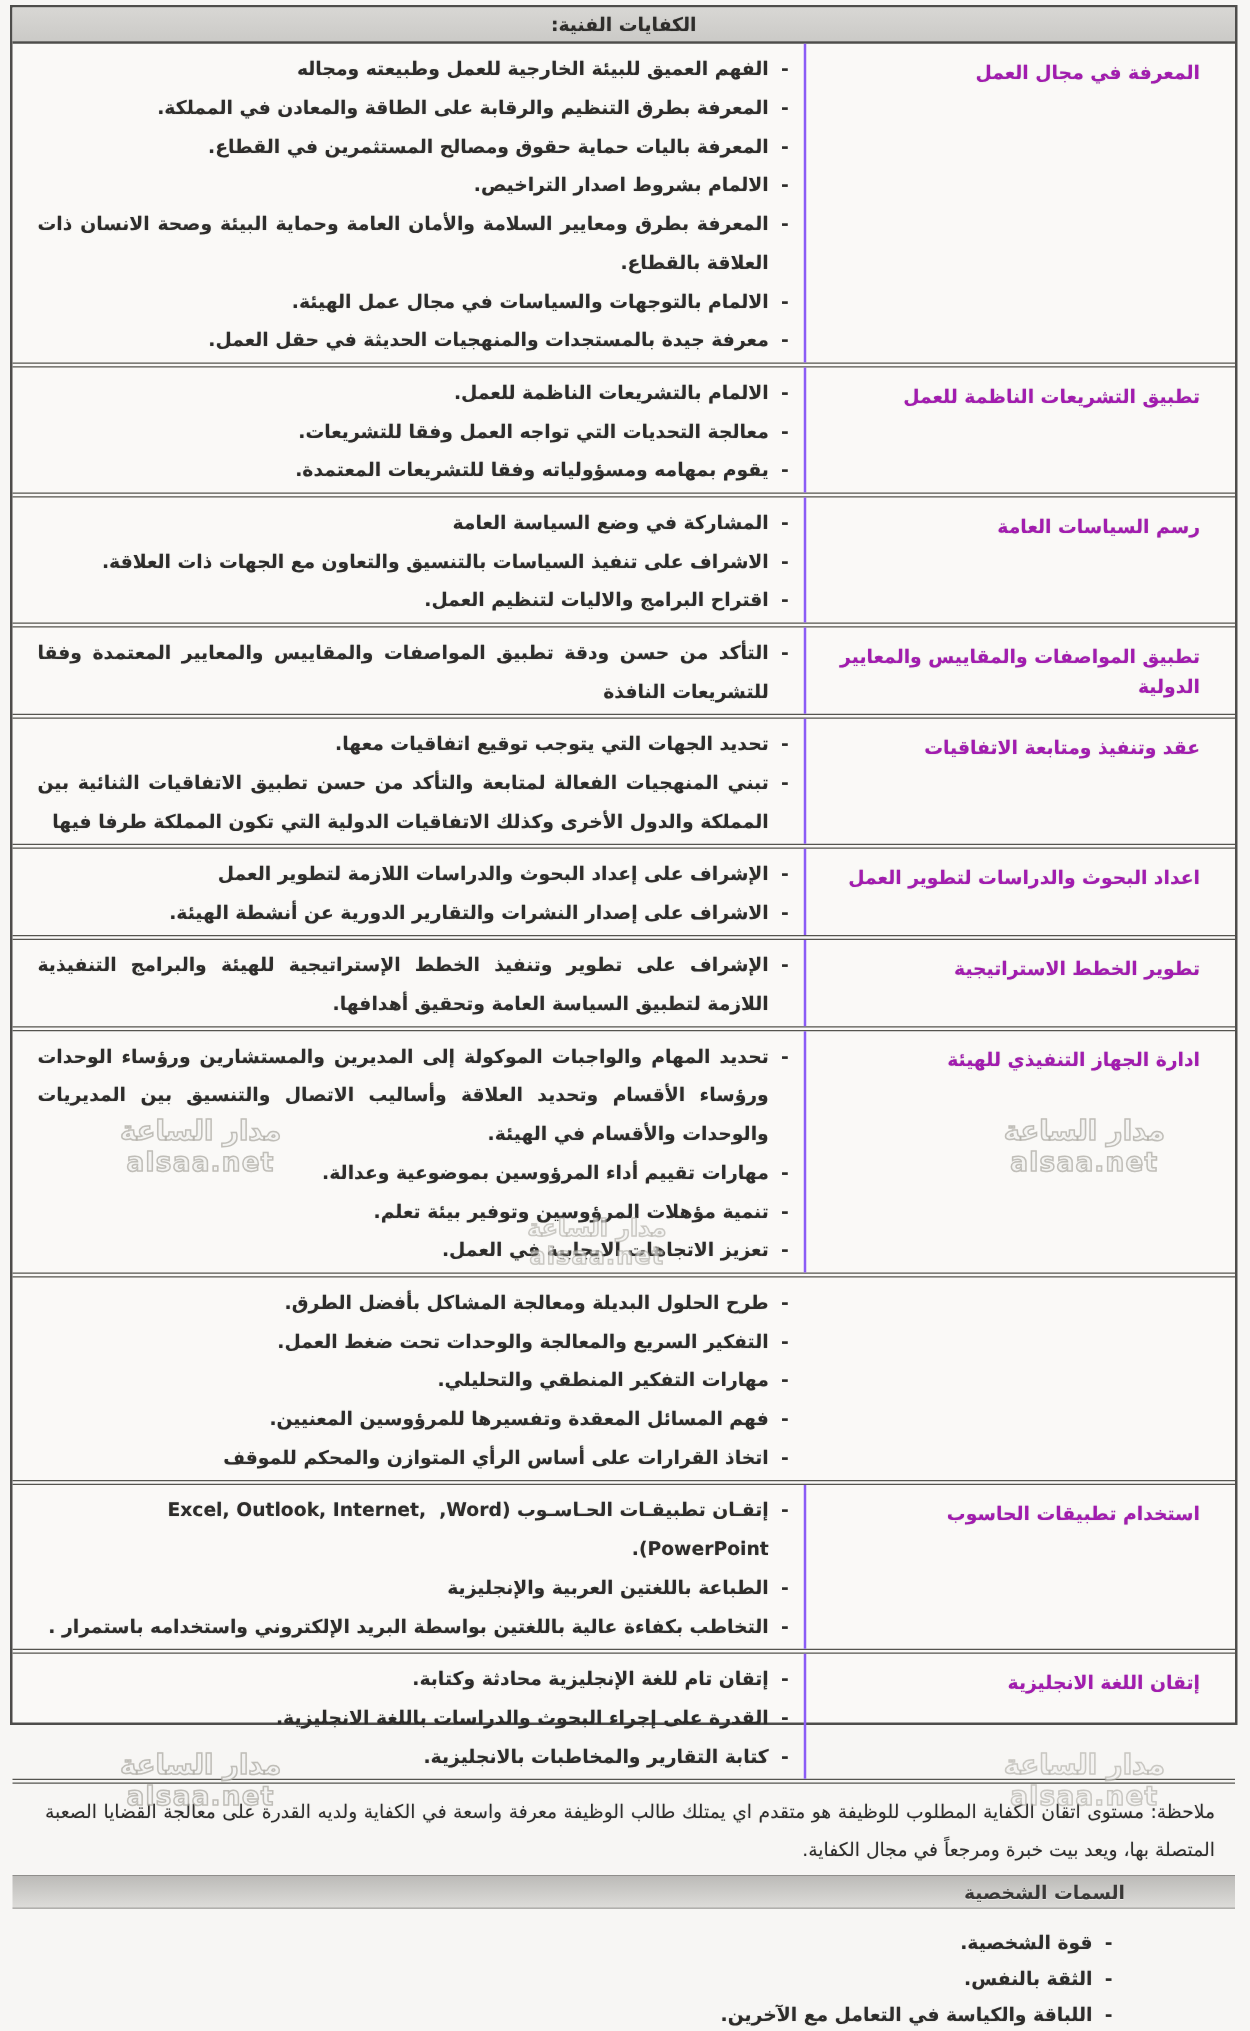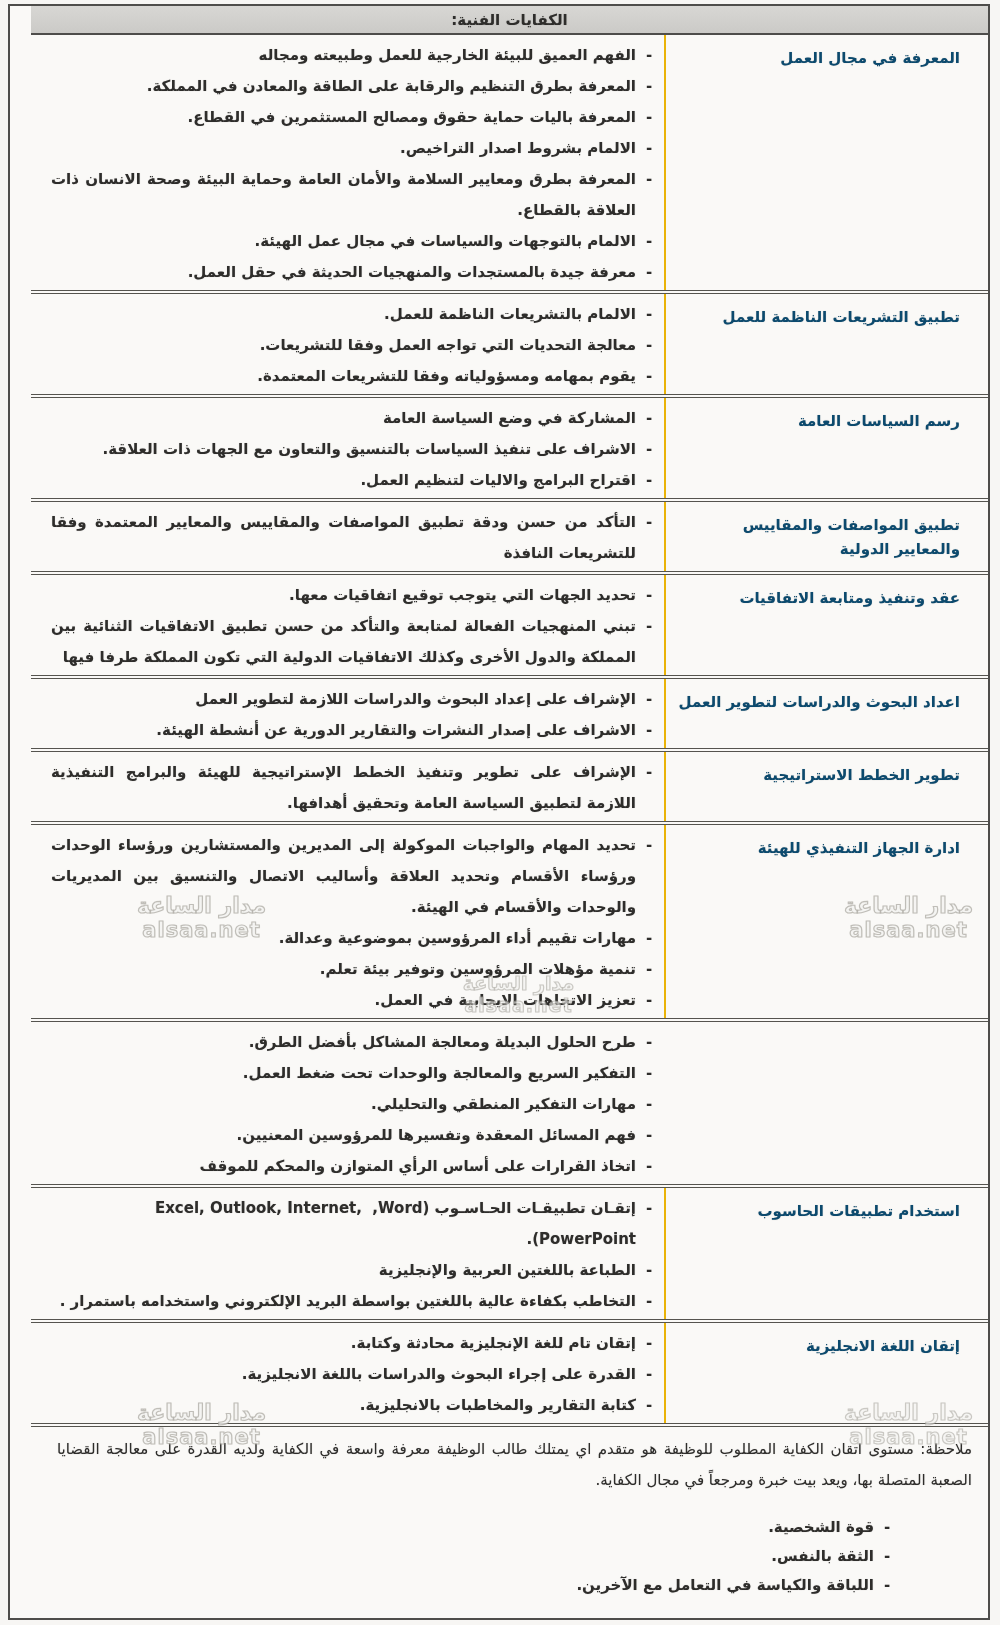--- a/index.html
+++ b/index.html
@@ -3,43 +3,43 @@
 <meta charset="utf-8">
 <style>
   html,body{margin:0;padding:0;}
   body{
     width:1000px;height:1625px;position:relative;overflow:hidden;
     background:#f7f6f4;
     font-family:"DejaVu Sans", sans-serif;
     -webkit-font-smoothing:antialiased;
   }
   .doc-frame{
-    position:absolute;left:8px;top:4px;width:982px;height:1616px;
-    border:2px solid #4e4d4b;background:#faf9f7;box-sizing:border-box;padding-left:21px;
+    position:absolute;left:8px;top:4px;width:982px;height:1376px;
+    border:2px solid #4e4d4b;background:#faf9f7;box-sizing:border-box;
   }
   
   .title-bar{
     height:27px;background:linear-gradient(180deg,#d8d7d4,#cbcac7);
     border-bottom:2px solid #4e4d4b;
     display:flex;align-items:center;justify-content:center;
   }
   .title-bar span{
     direction:rtl;font-size:15px;font-weight:bold;color:#2e2d2b;
     text-shadow:0 0 1px rgba(60,60,60,.35);
   }
   
   .comp-row{display:flex;box-sizing:border-box;}
   .comp-row + .comp-row{border-top:4px double #55544f;}
   .cell-items{
     width:633px;box-sizing:border-box;padding:5px 2px 2px 14px;
   }
   .cell-category{
-    flex:1;box-sizing:border-box;border-left:2px solid #eab308;
+    flex:1;box-sizing:border-box;border-left:2px solid #8b5cf6;
     direction:rtl;text-align:right;padding:11px 28px 0 12px;
-    font-size:15px;font-weight:bold;color:#0c4a6e;line-height:24px;
+    font-size:15px;font-weight:bold;color:#a21caf;line-height:24px;
     text-shadow:0 0 1px rgba(60,60,60,.3);
   }
   .bullet{display:flex;direction:rtl;}
   .dash{
     width:26px;flex:0 0 26px;text-align:center;
     font-size:15px;font-weight:bold;color:#2e2d2b;line-height:31px;
   }
   .btext{
     flex:1;direction:rtl;text-align:justify;text-justify:inter-word;
     white-space:pre-wrap;
@@ -64,21 +64,21 @@
     font-size:15px;font-weight:bold;color:#3a3937;line-height:26px;
     text-shadow:0 1px 0 rgba(255,255,255,.5);
   }
   .traits-list{padding:13px 88px 0 0;}
   .trait{display:flex;direction:rtl;margin-bottom:0;}
   .trait .dash{line-height:29px;}
   .trait .btext{line-height:29px;flex:0 1 auto;}
   
   .wm{
     position:absolute;text-align:center;pointer-events:none;
-    font-weight:bold;opacity:.85;margin-left:41px;
+    font-weight:bold;opacity:.85;
   }
   .wm .wm-brand{
     display:block;font-size:22px;letter-spacing:1px;
     color:rgba(253,253,251,.82);
     -webkit-text-stroke:1.2px rgba(167,165,158,.8);
     text-shadow:0 0 1px rgba(167,165,158,.6);
   }
   .wm .wm-site{
     display:block;font-size:21px;letter-spacing:1px;
     color:rgba(253,253,251,.82);
@@ -290,20 +290,23 @@
             <span class="dash">-</span>
             <div class="btext">كتابة التقارير والمخاطبات بالانجليزية.</div>
           </div>
         </div>
         <div class="cell-category">إتقان اللغة الانجليزية</div>
       </div>
     </div>
 
   <div class="note-row">ملاحظة: مستوى اتقان الكفاية المطلوب للوظيفة هو متقدم اي يمتلك طالب الوظيفة معرفة واسعة في الكفاية ولديه القدرة على معالجة القضايا الصعبة المتصلة بها، ويعد بيت خبرة ومرجعاً في مجال الكفاية.</div>
 
+  <div class="traits-bar">
+    <span>السمات الشخصية</span>
+  </div>
 
   <div class="traits-list" id="traits-list">
       <div class="trait">
         <span class="dash">-</span>
         <div class="btext">قوة الشخصية.</div>
       </div>
       <div class="trait">
         <span class="dash">-</span>
         <div class="btext">الثقة بالنفس.</div>
       </div>

